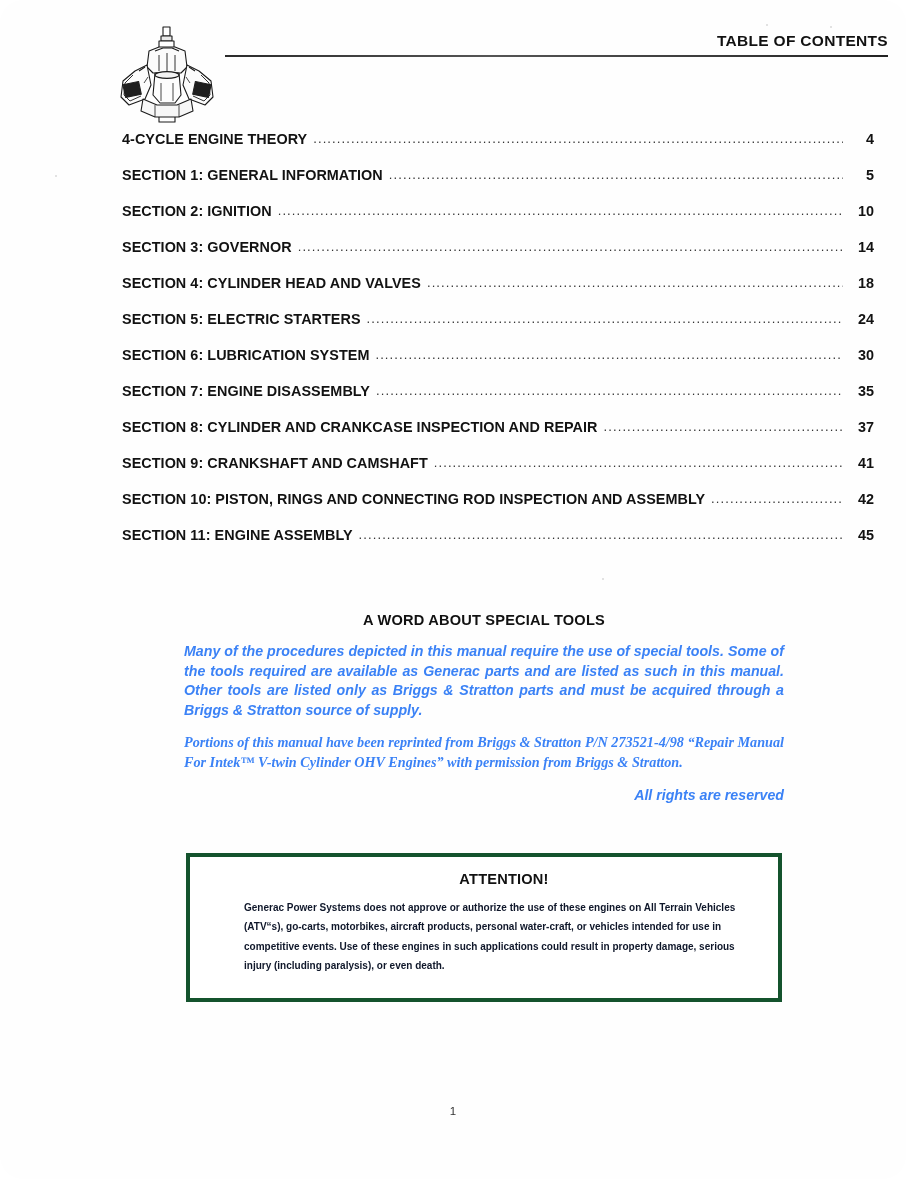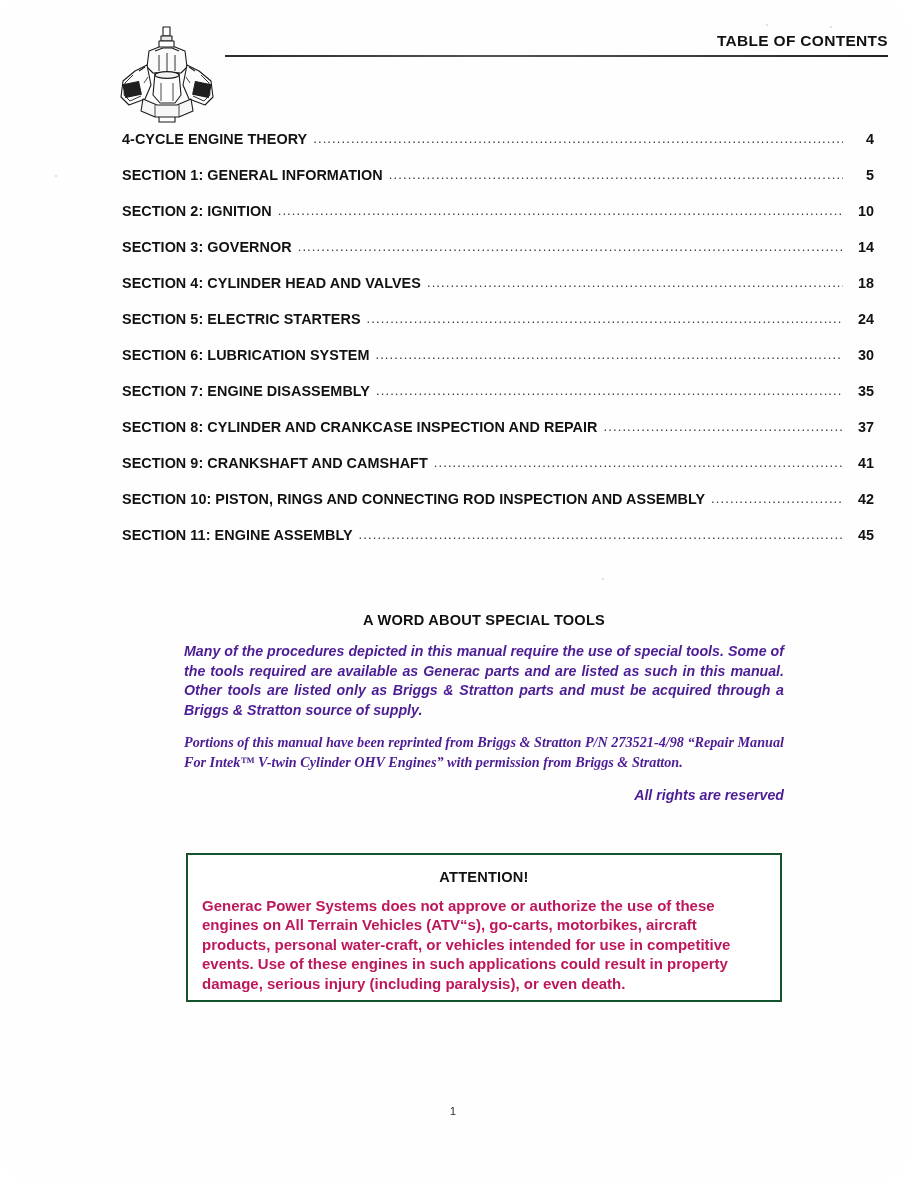--- a/index.html
+++ b/index.html
@@ -109,52 +109,53 @@
     letter-spacing: 0.2px;
     margin-bottom: 14px;
   }
   .tools p {
     margin: 0 0 13px 0;
     font-size: 14.2px;
     line-height: 19.6px;
     font-weight: bold;
     font-style: italic;
     text-align: justify;
-    color: #4c1d95;
+    color: #3b82f6;
   }
   .tools p.last {
     margin-bottom: 8px;
     text-align: right;
   }
   .tools p.just2 { text-align: justify; font-family: Liberation Serif, serif; }
 
   
   .attention-box {
     position: absolute;
     left: 186px;
     top: 853px;
     width: 596px;
     height: 149px;
-    border: 2px solid #14532d;
+    border: 4px solid #14532d;
     box-sizing: border-box;
     background: #fff;
+    padding-left: 40px;
   }
   .attention-title {
     text-align: center;
     font-size: 14.6px;
     font-weight: bold;
     margin: 14px 0 11px 0;
     letter-spacing: 0.2px;
   }
   .attention-body {
     margin: 0 14px 0 14px;
-    font-size: 15px;
+    font-size: 10px;
     line-height: 19.4px;
     font-weight: bold;
-    color: #be185d;
+    color: #0f172a;
   }
 
   
   .page-number {
     position: absolute;
     left: 0;
     top: 1105px;
     width: 906px;
     text-align: center;
     font-size: 11.5px;

